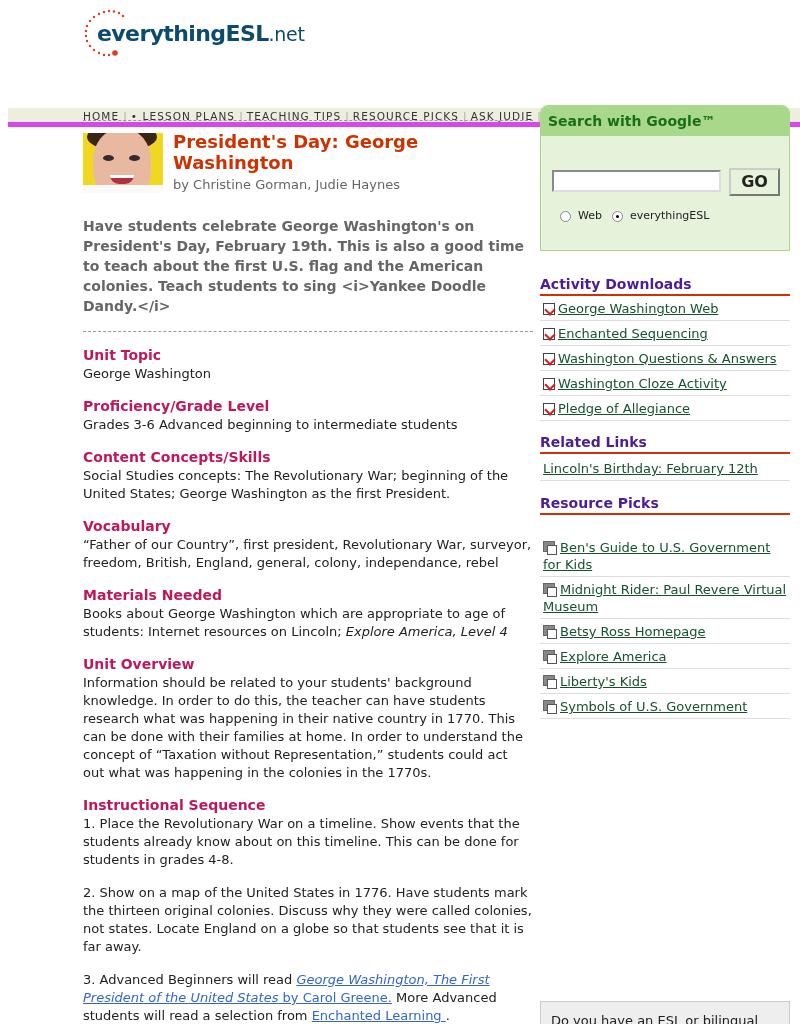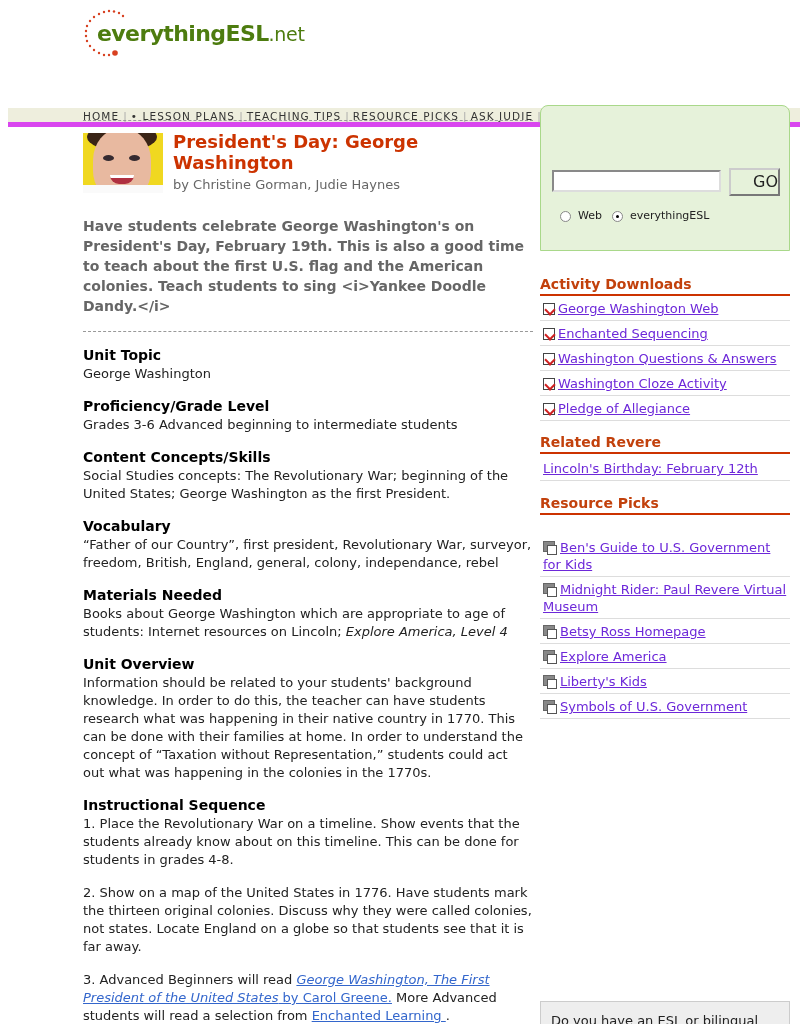--- a/index.html
+++ b/index.html
@@ -2,21 +2,21 @@
 <html><head>
 <meta charset="utf-8">
 <style>
   * { box-sizing: border-box; margin: 0; padding: 0; }
   html, body { width: 800px; height: 1024px; overflow: hidden; background: #fff; }
   body { font-family: "DejaVu Sans", sans-serif; color: #222; position: relative; }
 
   .header { position: absolute; left: 0; top: 0; width: 800px; height: 66px; }
   .logo { position: absolute; left: 83px; top: 8px; width: 215px; height: 50px; }
   .logo-dots { position: absolute; left: 0; top: 0; width: 48px; height: 50px; }
-  .logo-text { position: absolute; left: 14px; top: 13px; font-family: "DejaVu Sans", sans-serif; font-weight: bold; font-size: 22px; color: #4d7c0f; letter-spacing: -0.6px; white-space: nowrap; }
+  .logo-text { position: absolute; left: 14px; top: 13px; font-family: "DejaVu Sans", sans-serif; font-weight: bold; font-size: 22px; color: #0c4a6e; letter-spacing: -0.6px; white-space: nowrap; }
   .logo-text .net { font-weight: normal; font-size: 19px; letter-spacing: -0.3px; }
 
   .navbar { position: absolute; left: 8px; top: 66px; width: 792px; height: 19px; background: #eeeedd; border-bottom: 5px solid #d946ef; margin-top: 42px; }
   .nav-inner { position: absolute; left: 75px; top: 2px; font-size: 10.5px; letter-spacing: 1.1px; color: #333; white-space: nowrap; }
   .nav-inner .nav-link { color: #333; text-decoration: none; }
   .nav-inner .sep { color: #aaa; margin: 0 4px; letter-spacing: 0; }
 
   .main { position: absolute; left: 83px; top: 120px; width: 450px; }
   .dash { border-top: 1px dashed #999; height: 0; }
   .article-head { position: relative; height: 73px; margin-top: 10px; }
@@ -26,43 +26,43 @@
   .thumb .eye { position: absolute; top: 22px; width: 11px; height: 6px; border-radius: 50%; background: #352a30; }
   .thumb .mouth { position: absolute; left: 27px; top: 42px; width: 24px; height: 9px; border-radius: 0 0 12px 12px; background: #b03040; border-top: 3px solid #fff; }
   .thumb .shirt { position: absolute; left: 0; top: 52px; width: 80px; height: 12px; background: #fafafa; }
   .title { position: absolute; left: 90px; top: 0; width: 340px; font-size: 18px; font-weight: bold; color: #cc3300; line-height: 21px; }
   .byline { position: absolute; left: 90px; top: 46px; font-size: 13px; color: #666; }
   .summary { font-size: 14px; font-weight: bold; color: #666; line-height: 20px; margin-top: 12px; }
   .dash2 { margin-top: 15px; }
 
   .section { margin-top: 14px; }
   .section:first-of-type { margin-top: 14px; }
-  .section h3 { font-size: 14px; font-weight: bold; color: #000000; line-height: 18px; }
+  .section h3 { font-size: 14px; font-weight: bold; color: #be185d; line-height: 18px; }
   .section p { font-size: 13px; color: #222; line-height: 18px; margin-top: 1px; }
   .section p.gap { margin-top: 15px; }
   .section p em { font-style: italic; }
   .section a { color: #3366cc; text-decoration: underline; }
 
   .sidebar { position: absolute; left: 540px; top: 105px; width: 250px; }
   .search-box { width: 250px; height: 146px; background: #e6f2da; border: 1px solid #a9d88a; border-radius: 8px 8px 0 0; position: relative; }
   .search-head { height: 30px; background: #a9d88a; border-radius: 7px 7px 0 0; padding: 7px 0 0 7px; font-size: 14px; font-weight: bold; color: #1a6e1a; }
   .search-input { position: absolute; left: 11px; top: 64px; width: 169px; height: 22px; border: 2px inset #ddd; background: #fff; }
-  .go-button { position: absolute; left: 188px; top: 62px; width: 51px; height: 28px; border: 2px outset #ccc; background: #e6f2da; font-size: 16px; color: #222; text-align: right; line-height: 24px; font-family: "DejaVu Sans", sans-serif; }
+  .go-button { position: absolute; left: 188px; top: 62px; width: 51px; height: 28px; border: 2px outset #ccc; background: #e6f2da; font-size: 16px; color: #222; text-align: center; line-height: 24px; font-family: "DejaVu Sans", sans-serif; font-weight: bold; }
   .radio-row { position: absolute; left: 19px; top: 102px; font-size: 11px; color: #222; display: flex; align-items: center; }
   .radio { width: 11px; height: 11px; border-radius: 50%; border: 1px solid #888; background: #fff; display: inline-block; position: relative; margin-right: 7px; margin-top: 3px; }
   .radio.checked::after { content: ""; position: absolute; left: 3px; top: 3px; width: 3px; height: 3px; border-radius: 50%; background: #000; }
   .radio-label { margin-right: 10px; }
 
-  .side-heading { font-size: 14px; font-weight: bold; color: #c2410c; border-bottom: 2px solid #cc3300; padding-bottom: 1px; line-height: 17px; }
+  .side-heading { font-size: 14px; font-weight: bold; color: #4c1d95; border-bottom: 2px solid #cc3300; padding-bottom: 1px; line-height: 17px; }
   .h-act { margin-top: 25px; }
   .h-rel { margin-top: 13px; }
   .h-res { margin-top: 14px; }
   .side-list { list-style: none; }
   .side-list li { border-bottom: 1px solid #ddd; font-size: 13px; line-height: 17px; padding: 4px 0 3px 3px; }
-  .side-list li a { color: #6d28d9; text-decoration: underline; }
+  .side-list li a { color: #14532d; text-decoration: underline; }
   .pdf-icon { display: inline-block; width: 12px; height: 12px; border: 1px solid #444; background: #fff; position: relative; vertical-align: -2px; margin-right: 3px; }
   .pdf-icon::after { content: ""; position: absolute; left: 2px; top: 2px; width: 6px; height: 6px; border-left: 2px solid #d02020; border-bottom: 2px solid #d02020; transform: rotate(-45deg); }
   .ext-icon { display: inline-block; width: 13px; height: 13px; position: relative; vertical-align: -2px; margin-right: 4px; }
   .ext-icon::before { content: ""; position: absolute; left: 0; top: 0; width: 10px; height: 9px; background: #888; border: 1px solid #666; }
   .ext-icon::after { content: ""; position: absolute; left: 4px; top: 4px; width: 8px; height: 8px; background: #fff; border: 1px solid #555; }
 
   .promo { position: absolute; left: 540px; top: 1001px; width: 250px; height: 40px; background: #eee; border: 1px solid #ccc; padding: 11px 0 0 10px; font-size: 13px; color: #222; }
 </style>
 </head>
 <body>
@@ -145,40 +145,41 @@
   <div class="section">
     <h3>Instructional Sequence</h3>
     <p>1. Place the Revolutionary War on a timeline. Show events that the students already know about on this timeline. This can be done for students in grades 4-8.</p>
     <p class="gap">2. Show on a map of the United States in 1776. Have students mark the thirteen original colonies. Discuss why they were called colonies, not states. Locate England on a globe so that students see that it is far away.</p>
     <p class="gap"><span>3. Advanced Beginners will read </span><a><em>George Washington, The First President of the United States</em><span> by Carol Greene.</span></a><span> More Advanced students will read a selection from </span><a>Enchanted Learning </a><span>.</span></p>
   </div>
 </div>
 
 <div class="sidebar">
   <div class="search-box">
+    <div class="search-head">Search with Google™</div>
     <input class="search-input" type="text" value="" style="">
     <button class="go-button">GO</button>
     <div class="radio-row">
       <span class="radio"></span>
         <span class="radio-label">Web</span>
       <span class="radio checked"></span>
         <span class="radio-label">everythingESL</span>
     </div>
   </div>
 
   <h2 class="side-heading h-act">Activity Downloads</h2>
   <ul class="side-list">
     <li><span class="pdf-icon"></span><a>George Washington Web</a></li>
     <li><span class="pdf-icon"></span><a>Enchanted Sequencing</a></li>
     <li><span class="pdf-icon"></span><a>Washington Questions &amp; Answers</a></li>
     <li><span class="pdf-icon"></span><a>Washington Cloze Activity</a></li>
     <li><span class="pdf-icon"></span><a>Pledge of Allegiance</a></li>
   </ul>
 
-  <h2 class="side-heading h-rel">Related Revere</h2>
+  <h2 class="side-heading h-rel">Related Links</h2>
   <ul class="side-list">
     <li style="padding-top:6px;"><a>Lincoln's Birthday: February 12th</a></li>
   </ul>
 
   <h2 class="side-heading h-res">Resource Picks</h2>
   <ul class="side-list">
     <li style="padding-top:24px;"><span class="ext-icon"></span><a>Ben's Guide to U.S. Government for Kids</a></li>
     <li><span class="ext-icon"></span><a>Midnight Rider: Paul Revere Virtual Museum</a></li>
     <li><span class="ext-icon"></span><a>Betsy Ross Homepage</a></li>
     <li><span class="ext-icon"></span><a>Explore America</a></li>

